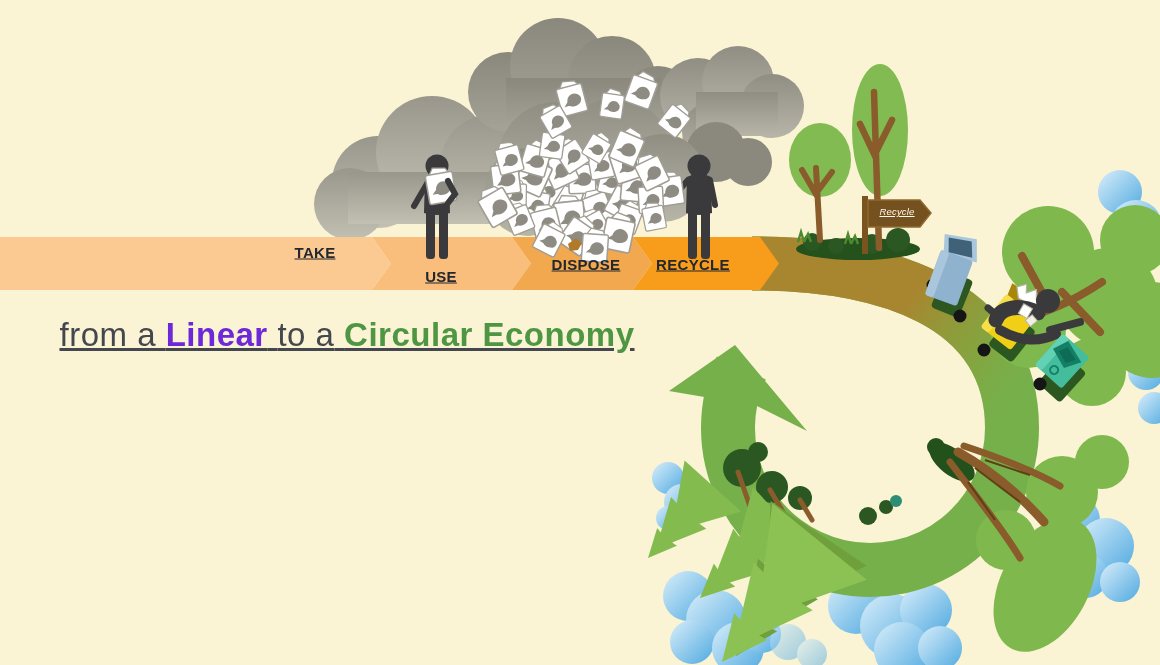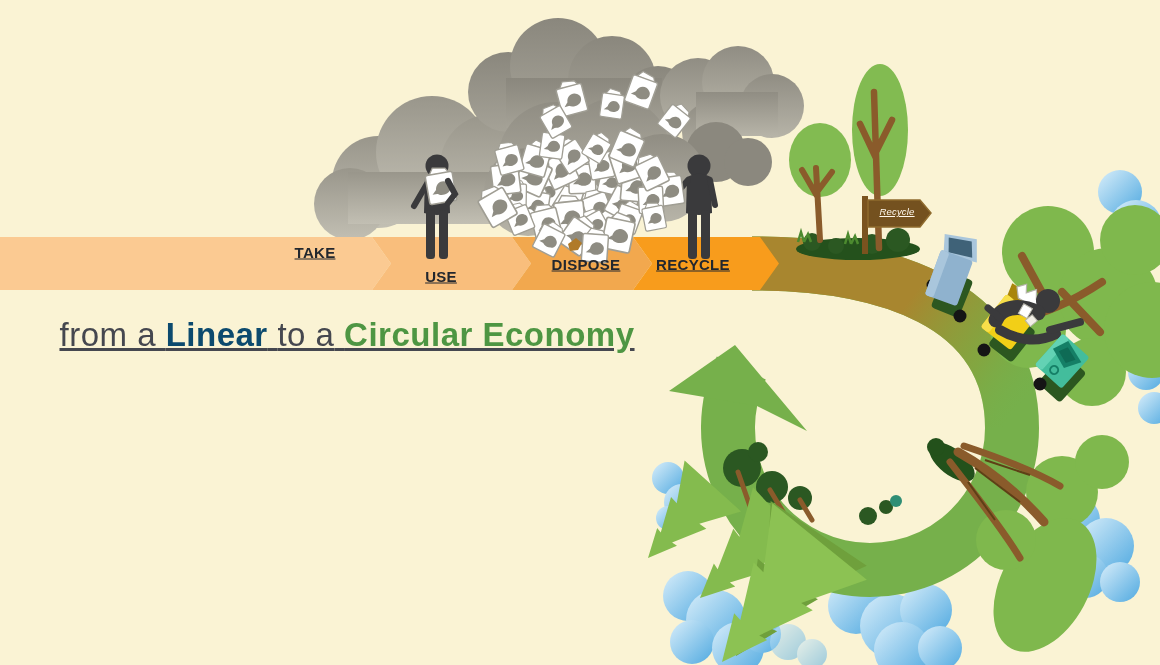--- a/index.html
+++ b/index.html
@@ -4,21 +4,21 @@
 <style>
   html,body{margin:0;padding:0;}
   .stage-wrap{position:relative;width:1160px;height:665px;background:#FAF3D4;overflow:hidden;
     font-family:"Liberation Sans",sans-serif;}
   .stage-wrap svg{position:absolute;left:0;top:0;}
   .txt{position:absolute;pointer-events:none;text-decoration:underline;}
   .stage-label{transform:translate(-50%,-50%);font-weight:bold;font-size:15px;color:#23272E;letter-spacing:.3px;white-space:nowrap;}
   .title{left:22px;top:313px;width:650px;text-align:center;color:#45474F;}
   .title .t1{font-size:33px;line-height:42px;letter-spacing:.5px;}
   .title .t2{font-size:33px;line-height:44px;letter-spacing:.5px;}
-  .title .lin{color:#0c4a6e;font-weight:bold;}
+  .title .lin{color:#6d28d9;font-weight:bold;}
   .title .cir{color:#4E9643;font-weight:bold;margin-top:31px;}
   .sign-label{left:869px;top:206px;width:56px;text-align:center;color:#FFF8EC;font-size:9.5px;font-style:italic;letter-spacing:.2px;}
 </style>
 </head>
 <body>
 
 <div class="stage-wrap">
 
 <svg id="scene" width="1160" height="665" viewBox="0 0 1160 665">
   <defs>

